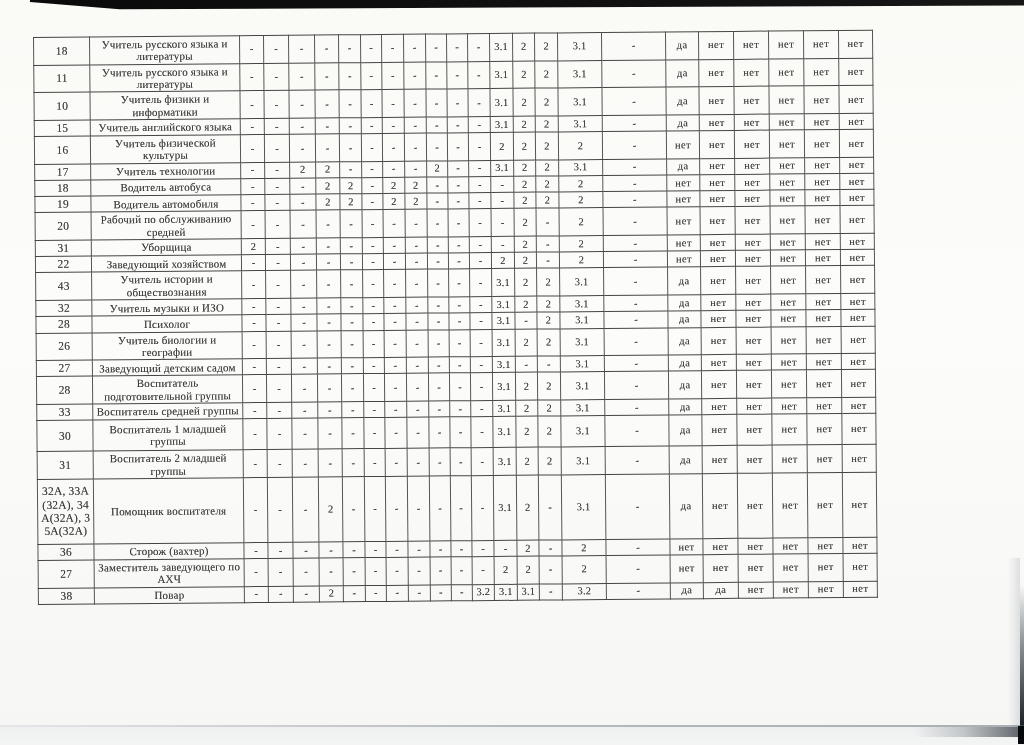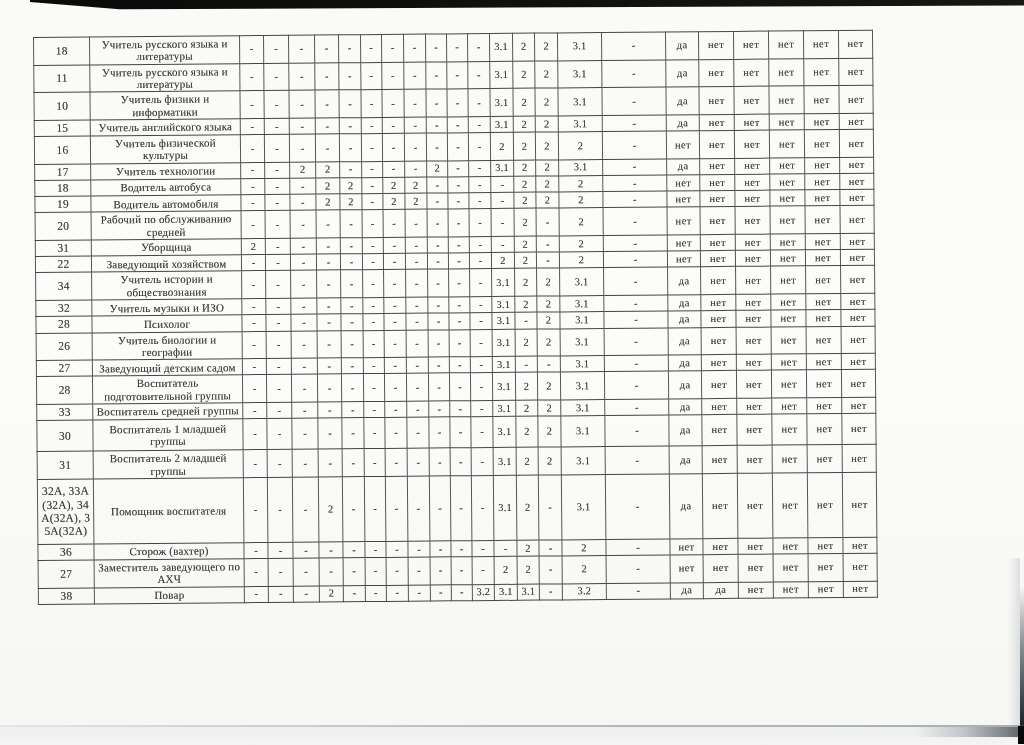--- a/index.html
+++ b/index.html
@@ -383,21 +383,21 @@
           <td class="c-val">2</td>
           <td class="c-val">-</td>
           <td class="c-yn">нет</td>
           <td class="c-yn">нет</td>
           <td class="c-yn">нет</td>
           <td class="c-yn">нет</td>
           <td class="c-yn">нет</td>
           <td class="c-yn">нет</td>
         </tr>
         <tr style="height: 26px;">
-          <td class="c-num">34</td>
+          <td class="c-num">43</td>
           <td class="c-title">Учитель истории и обществознания</td>
           <td class="c-val">-</td>
           <td class="c-val">-</td>
           <td class="c-val">-</td>
           <td class="c-val">-</td>
           <td class="c-val">-</td>
           <td class="c-val">-</td>
           <td class="c-val">-</td>
           <td class="c-val">-</td>
           <td class="c-val">-</td>

